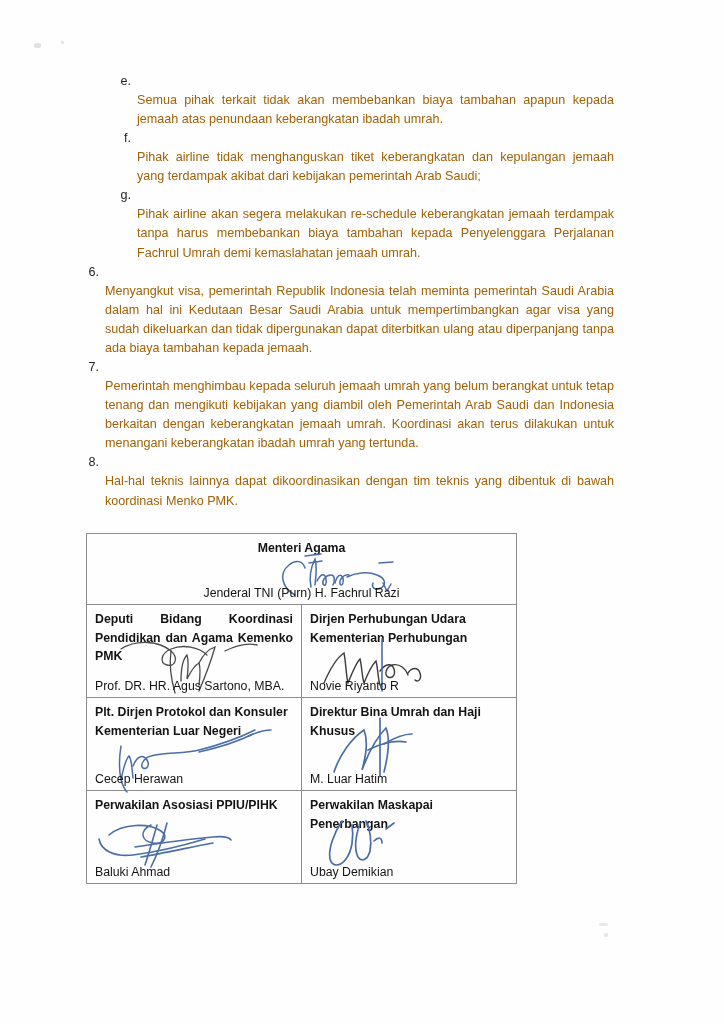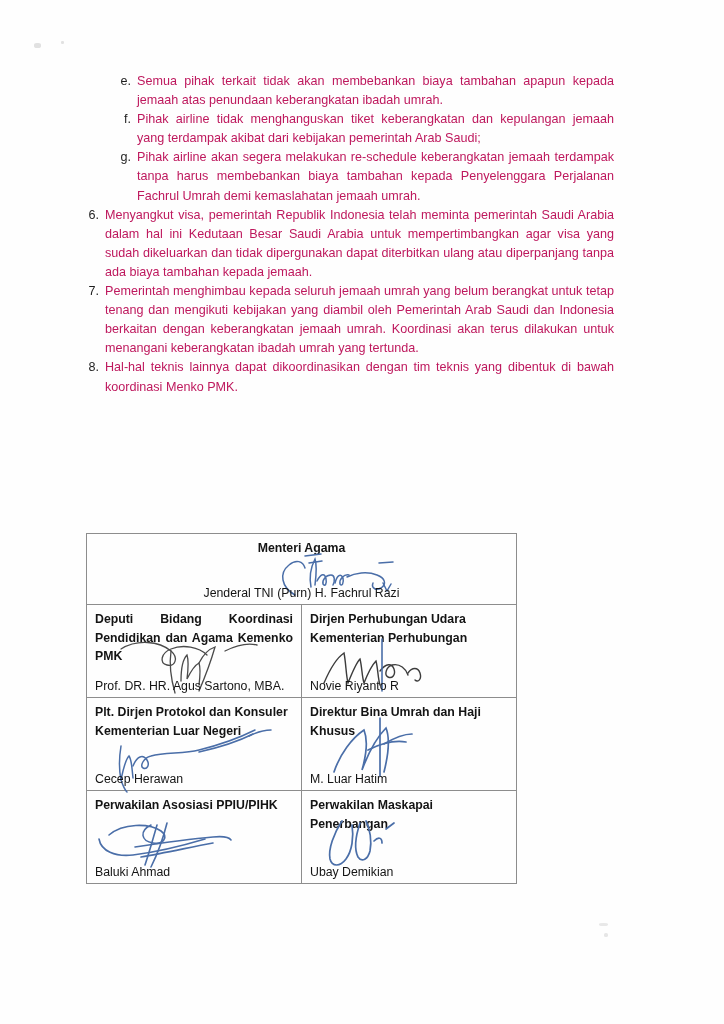--- a/index.html
+++ b/index.html
@@ -49,21 +49,22 @@
   }
   .li .marker {
     flex: 0 0 auto;
     text-align: right;
     color: #1f1f1f;
   }
   .li .content {
     flex: 1 1 auto;
     text-align: justify;
     text-justify: inter-word;
-    color: #be185d;
+    color: #a16207;
+    margin-top: 19px;
   }
   .li .content.lastline-left {
     text-align-last: left;
   }
 
   
   .sub .marker { width: 14px; margin-left: 31px; }
   .sub .content { margin-left: 6px; }
 
   

